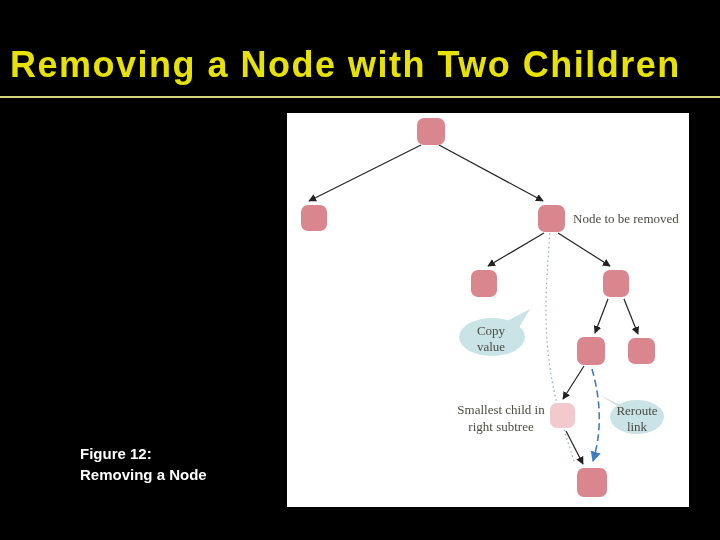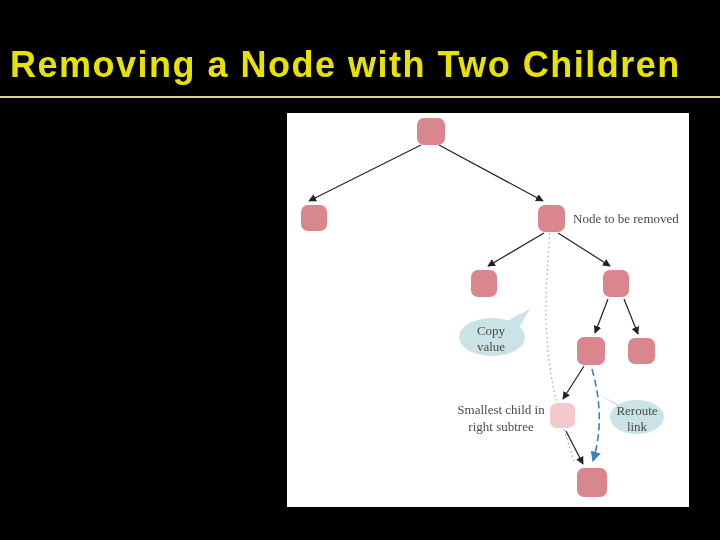--- a/index.html
+++ b/index.html
@@ -84,15 +84,17 @@
         <text class="diag-label" x="350" y="318" text-anchor="middle">link</text>
       </g>
 
       <text class="diag-label" x="286" y="110">Node to be removed</text>
       <text class="diag-label" x="214" y="301" text-anchor="middle">Smallest child in</text>
       <text class="diag-label" x="214" y="318" text-anchor="middle">right subtree</text>
     </svg>
   </div>
 
   <div class="caption">
+    <div>Figure 12:</div>
+    <div>Removing a Node</div>
   </div>
 
 </div>
 
 </body></html>

